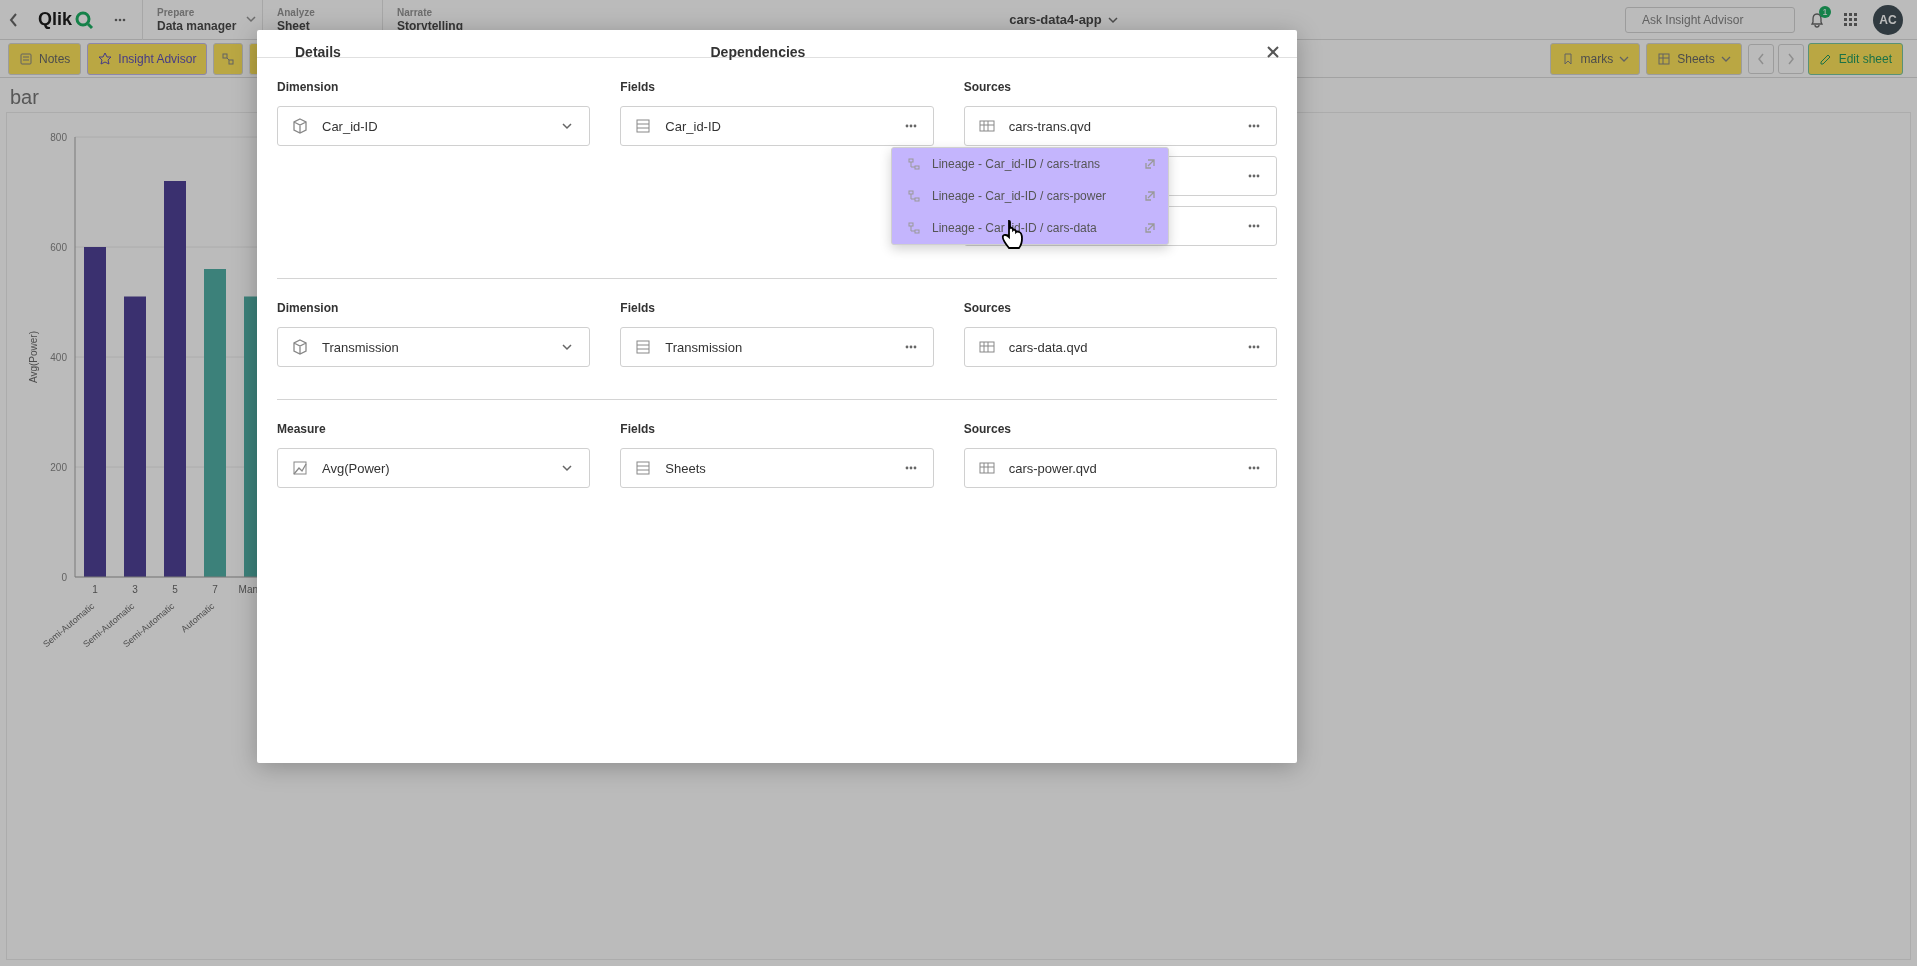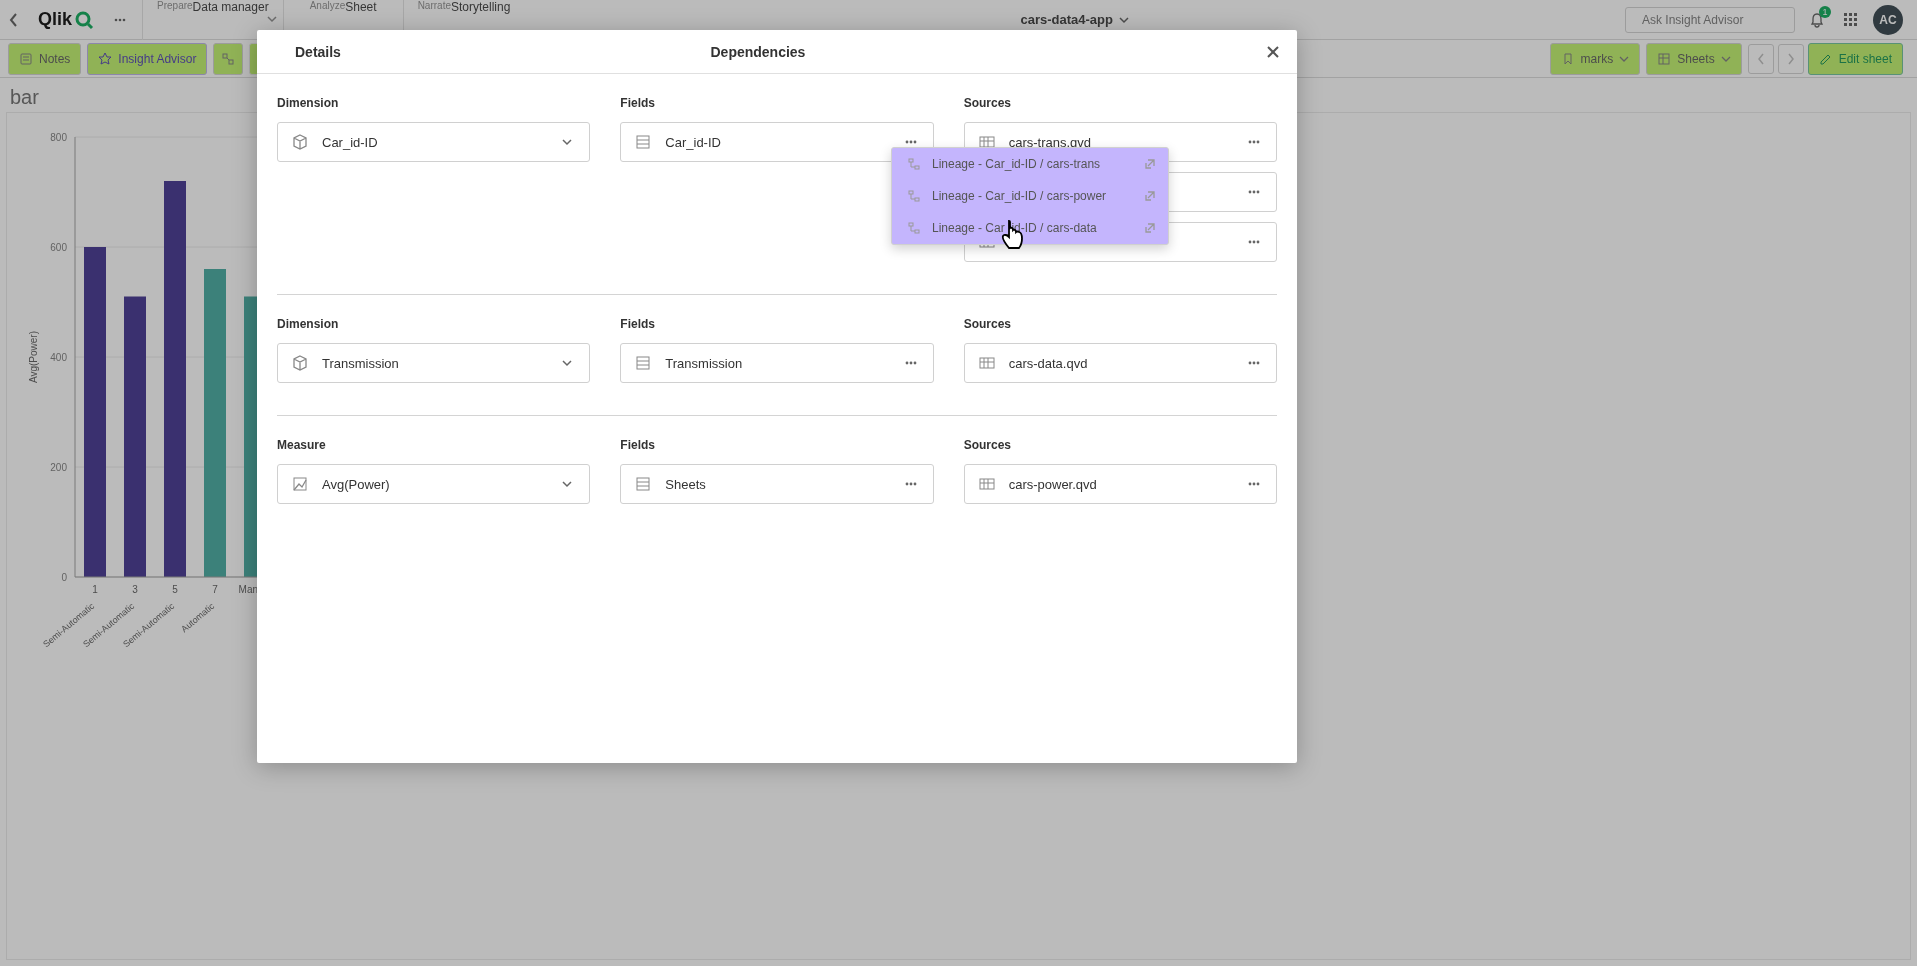--- a/index.html
+++ b/index.html
@@ -6,56 +6,56 @@
   body { width: 1917px; height: 966px; background: #f5f5f5; overflow: hidden; position: relative; }
 
   
   .topbar { display: flex; align-items: center; height: 40px; background: #fff; border-bottom: 1px solid #d9d9d9; }
   .topbar .left { display: flex; align-items: center; }
   .back-btn { width: 28px; height: 40px; display:flex; align-items:center; justify-content:center; cursor:pointer; }
   .logo { display:flex; align-items:center; padding: 0 10px; font-weight:700; font-size:18px; }
   .logo svg { margin-left:2px; }
   .kebab { width: 32px; height: 40px; display:flex; align-items:center; justify-content:center; cursor:pointer; }
   .mode-tabs { display:flex; align-items:stretch; height:40px; margin-left:6px; }
-  .mode-tab { display:flex; flex-direction:row; justify-content:center; padding: 0 14px; border-left:1px solid #e0e0e0; min-width:120px; position:relative; }
+  .mode-tab { display:flex; flex-direction:column; justify-content:center; padding: 0 14px; border-left:1px solid #e0e0e0; min-width:120px; position:relative;font-weight:bold; }
   .mode-tab .tlabel { font-size:10px; color:#888; line-height:12px; }
   .mode-tab .tval { font-size:12px; color:#333; line-height:14px; }
   .mode-tab .chev { position:absolute; right:6px; top:14px; }
   .app-title-wrap { flex:1; display:flex; justify-content:center; align-items:center; }
   .app-title { font-size:13px; color:#333; font-weight:600; display:flex; align-items:center; gap:6px; }
   .top-right { display:flex; align-items:center; gap:10px; padding-right:14px; }
   .search-box { display:flex; align-items:center; border:1px solid #d0d0d0; border-radius:3px; padding:3px 16px; width:170px; height:26px; }
   .search-box input { border:none; outline:none; font-size:12px; flex:1; background:transparent; }
   .bell { position:relative; width:24px; height:24px; display:flex; align-items:center; justify-content:center; cursor:pointer; }
   .badge { position:absolute; top:-2px; right:-2px; background:#00a651; color:#fff; font-size:9px; border-radius:50%; width:12px; height:12px; display:flex; align-items:center; justify-content:center; }
   .grid-icon { width:24px; height:24px; display:flex; align-items:center; justify-content:center; cursor:pointer; }
   .avatar { width:30px; height:30px; border-radius:50%; background:#2a3a42; color:#fff; font-size:12px; font-weight:600; display:flex; align-items:center; justify-content:center; }
 
   
   .toolbar2 { display:flex; align-items:center; height:38px; background:#fff; border-bottom:1px solid #d9d9d9; padding:0 8px; }
-  .tbtn { display:flex; align-items:center; gap:6px; height:32px; padding: 0 10px; border:1px solid #d0d0d0; border-radius:3px; margin-right:6px; font-size:12px; color:#555; cursor:pointer; background:#bef264; }
+  .tbtn { display:flex; align-items:center; gap:6px; height:32px; padding: 0 10px; border:1px solid #d0d0d0; border-radius:3px; margin-right:6px; font-size:12px; color:#555; cursor:pointer; background:#fde047; }
   .tbtn.iconly { width:30px; padding:0; justify-content:center; }
   .tbtn.insight { color:#4a3ab0; border-color:#b9b0e6; }
   .toolbar2 .spacer { flex:1; }
   .tbtn.edit { color:#0a8f4c; border-color:#67c196; }
   .navarrow { width:26px; height:30px; border:1px solid #d0d0d0; display:flex; align-items:center; justify-content:center; border-radius:3px; margin-right:4px; color:#bbb; }
 
   
   .canvas { position:absolute; top:78px; left:0; right:0; bottom:0; background:#fff; }
   .canvas .chart-title { position:absolute; left:10px; top:8px; font-size:20px; color:#666; }
   .chart-panel { position:absolute; left:6px; top:34px; right:6px; bottom:6px; border:1px solid #e8e8e8; background:#fff; }
 
   .chart-svg { position:absolute; top:14px; left:18px; width:260px; height:540px; }
 
   
   .dim { position:absolute; inset:0; background: rgba(60,60,60,0.35); }
 
   
   .modal { position:absolute; left:257px; top:30px; width:1040px; height:733px; background:#fff; box-shadow:0 4px 24px rgba(0,0,0,0.25); border-radius:2px; display:flex; flex-direction:column; }
-  .modal-header { display:flex; align-items:flex-start; height:44px; border-bottom:1px solid #e0e0e0; padding:0 20px; position:relative; }
+  .modal-header { display:flex; align-items:flex-start; height:28px; border-bottom:1px solid #e0e0e0; padding:0 20px; position:relative; }
   .modal-header .mtab { font-size:14px; font-weight:600; color:#333; padding:0 18px; height:44px; display:flex; align-items:center; }
   .modal-header .close { position:absolute; right:12px; top:10px; width:24px; height:24px; display:flex; align-items:center; justify-content:center; cursor:pointer; }
   .modal-body { flex:1; overflow:auto; padding: 0 20px 20px 20px; }
 
   .dep-row { display:flex; gap:30px; padding-top:22px; padding-bottom:22px; border-bottom:1px solid #d4d4d4; }
   .dep-row:last-child { border-bottom:none; }
   .dep-col { flex:1; min-width:0; }
   .dep-col .col-h { font-size:12px; font-weight:600; color:#333; margin-bottom:12px; }
   .card { border:1px solid #d0d0d0; border-radius:3px; height:40px; display:flex; align-items:center; padding:0 10px; margin-bottom:10px; background:#fff; }
   .card .cicon { width:24px; height:24px; display:flex; align-items:center; justify-content:center; margin-right:10px; color:#666; }

